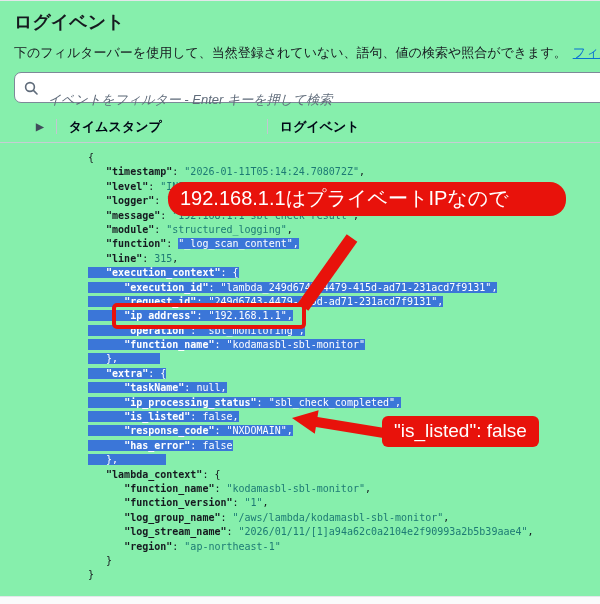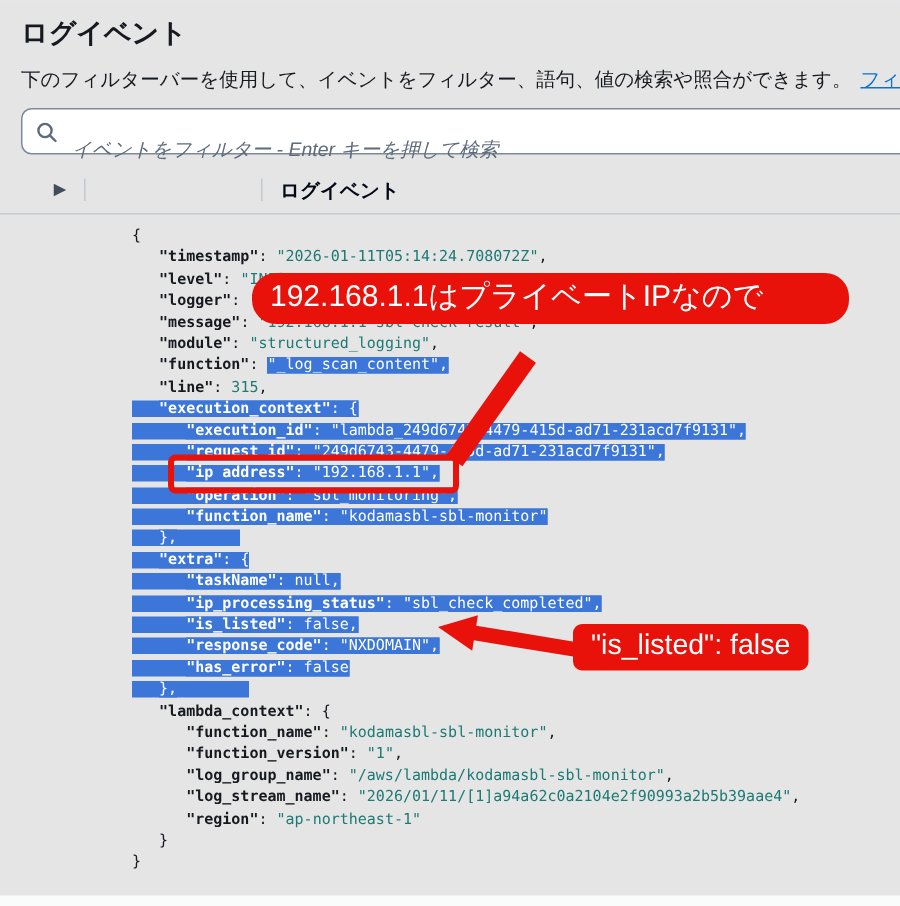--- a/index.html
+++ b/index.html
@@ -1,16 +1,16 @@
 <!DOCTYPE html>
 <html><head>
 <meta charset="utf-8">
 <style>
   html,body{margin:0;padding:0;background:#fff;}
-  .stage{position:relative;width:600px;height:604px;background:#e5e5e5;overflow:hidden;
+  .stage{position:relative;width:600px;height:604px;background:#86efac;overflow:hidden;
          font-family:"Liberation Sans",sans-serif;color:#16191f;}
   .topline{position:absolute;left:0;top:0;width:600px;height:1px;background:#e4e7ea;}
   .page-title{position:absolute;left:14px;top:10px;font-size:18px;font-weight:bold;margin:0;}
   .desc{position:absolute;left:14px;top:44px;width:586px;font-size:13px;white-space:nowrap;overflow:hidden;}
   .desc a{color:#0972d3;text-decoration:underline;cursor:pointer;margin-left:6px;}
   .searchbox{position:absolute;left:14px;top:72px;width:596px;height:31px;box-sizing:border-box;
              border:1px solid #7d8998;border-radius:7px;display:flex;align-items:center;padding:0 9px;background:#fff;}
   .searchbox svg{flex:0 0 auto;margin-right:8px;}
   .searchbox input{flex:1;border:none;outline:none;background:transparent;font-size:13px;
                    font-family:"Liberation Sans",sans-serif;font-style:italic;color:#303846;margin-top:24px;}
@@ -44,33 +44,34 @@
   .botstrip{position:absolute;left:0;top:597px;width:600px;height:7px;background:#fafbfb;}
 </style>
 </head>
 <body>
 
 <div class="stage">
   <div class="topline"></div>
 
   <h1 class="page-title">ログイベント</h1>
 
-  <div class="desc"><span>下のフィルターバーを使用して、イベントをフィルター、語句、値の検索や照合ができます。</span><a>フィルタ</a></div>
+  <div class="desc"><span>下のフィルターバーを使用して、当然登録されていない、語句、値の検索や照合ができます。</span><a>フィルタ</a></div>
 
   <div class="searchbox">
     <svg width="14" height="14" viewBox="0 0 14 14">
       <circle cx="6" cy="6" r="4.4" fill="none" stroke="#5f6b7a" stroke-width="1.6"></circle>
       <line x1="9.4" y1="9.4" x2="13" y2="13" stroke="#5f6b7a" stroke-width="1.6" stroke-linecap="round"></line>
     </svg>
     <input type="text" placeholder="イベントをフィルター - Enter キーを押して検索" style="">
   </div>
 
   <div class="lhdr">
     <span class="expander">▶</span>
     <span class="vbar"></span>
+    <span>タイムスタンプ</span>
     <span class="vbar2"></span>
     <span>ログイベント</span>
   </div>
 
   <pre id="json"><div class="jl"><span class="jp">{</span></div><div class="jl">   <span class="jk">"timestamp"</span><span class="jp">: </span><span class="jv">"2026-01-11T05:14:24.708072Z"</span><span class="jp">,</span></div><div class="jl">   <span class="jk">"level"</span><span class="jp">: </span><span class="jv">"INFO"</span><span class="jp">,</span></div><div class="jl">   <span class="jk">"logger"</span><span class="jp">: </span><span class="jv">"lambda_function"</span><span class="jp">,</span></div><div class="jl">   <span class="jk">"message"</span><span class="jp">: </span><span class="jv">"192.168.1.1 sbl check result"</span><span class="jp">,</span></div><div class="jl">   <span class="jk">"module"</span><span class="jp">: </span><span class="jv">"structured_logging"</span><span class="jp">,</span></div><div class="jl">   <span class="jk">"function"</span><span class="jp">: </span><span class="sel"><span class="jv">"_log_scan_content"</span><span class="jp">,</span></span></div><div class="jl">   <span class="jk">"line"</span><span class="jp">: </span><span class="jv">315</span><span class="jp">,</span></div><div class="jl"><span class="sel">   <span class="jk">"execution_context"</span><span class="jp">: {</span></span></div><div class="jl"><span class="sel">      <span class="jk">"execution_id"</span><span class="jp">: </span><span class="jv">"lambda_249d6743-4479-415d-ad71-231acd7f9131"</span><span class="jp">,</span></span></div><div class="jl"><span class="sel">      <span class="jk">"request_id"</span><span class="jp">: </span><span class="jv">"249d6743-4479-415d-ad71-231acd7f9131"</span><span class="jp">,</span></span></div><div class="jl"><span class="sel">      <span class="jk">"ip address"</span><span class="jp">: </span><span class="jv">"192.168.1.1"</span><span class="jp">,</span></span></div><div class="jl"><span class="sel">      <span class="jk">"operation"</span><span class="jp">: </span><span class="jv">"sbl_monitoring"</span><span class="jp">,</span></span></div><div class="jl"><span class="sel">      <span class="jk">"function_name"</span><span class="jp">: </span><span class="jv">"kodamasbl-sbl-monitor"</span></span></div><div class="jl"><span class="sel">   <span class="jp">},</span>       </span></div><div class="jl"><span class="sel">   <span class="jk">"extra"</span><span class="jp">: {</span></span></div><div class="jl"><span class="sel">      <span class="jk">"taskName"</span><span class="jp">: </span><span class="jv">null</span><span class="jp">,</span></span></div><div class="jl"><span class="sel">      <span class="jk">"ip_processing_status"</span><span class="jp">: </span><span class="jv">"sbl_check_completed"</span><span class="jp">,</span></span></div><div class="jl"><span class="sel">      <span class="jk">"is_listed"</span><span class="jp">: </span><span class="jv">false</span><span class="jp">,</span></span></div><div class="jl"><span class="sel">      <span class="jk">"response_code"</span><span class="jp">: </span><span class="jv">"NXDOMAIN"</span><span class="jp">,</span></span></div><div class="jl"><span class="sel">      <span class="jk">"has_error"</span><span class="jp">: </span><span class="jv">false</span></span></div><div class="jl"><span class="sel">   <span class="jp">},</span>        </span></div><div class="jl">   <span class="jk">"lambda_context"</span><span class="jp">: {</span></div><div class="jl">      <span class="jk">"function_name"</span><span class="jp">: </span><span class="jv">"kodamasbl-sbl-monitor"</span><span class="jp">,</span></div><div class="jl">      <span class="jk">"function_version"</span><span class="jp">: </span><span class="jv">"1"</span><span class="jp">,</span></div><div class="jl">      <span class="jk">"log_group_name"</span><span class="jp">: </span><span class="jv">"/aws/lambda/kodamasbl-sbl-monitor"</span><span class="jp">,</span></div><div class="jl">      <span class="jk">"log_stream_name"</span><span class="jp">: </span><span class="jv">"2026/01/11/[1]a94a62c0a2104e2f90993a2b5b39aae4"</span><span class="jp">,</span></div><div class="jl">      <span class="jk">"region"</span><span class="jp">: </span><span class="jv">"ap-northeast-1"</span></div><div class="jl">   <span class="jp">}</span></div><div class="jl"><span class="jp">}</span></div></pre>
 
   <div class="ring"></div>
 
   <svg class="overlay" viewBox="0 0 600 604">
     <line x1="352" y1="238" x2="303" y2="307" stroke="#e8120b" stroke-width="13"></line>

